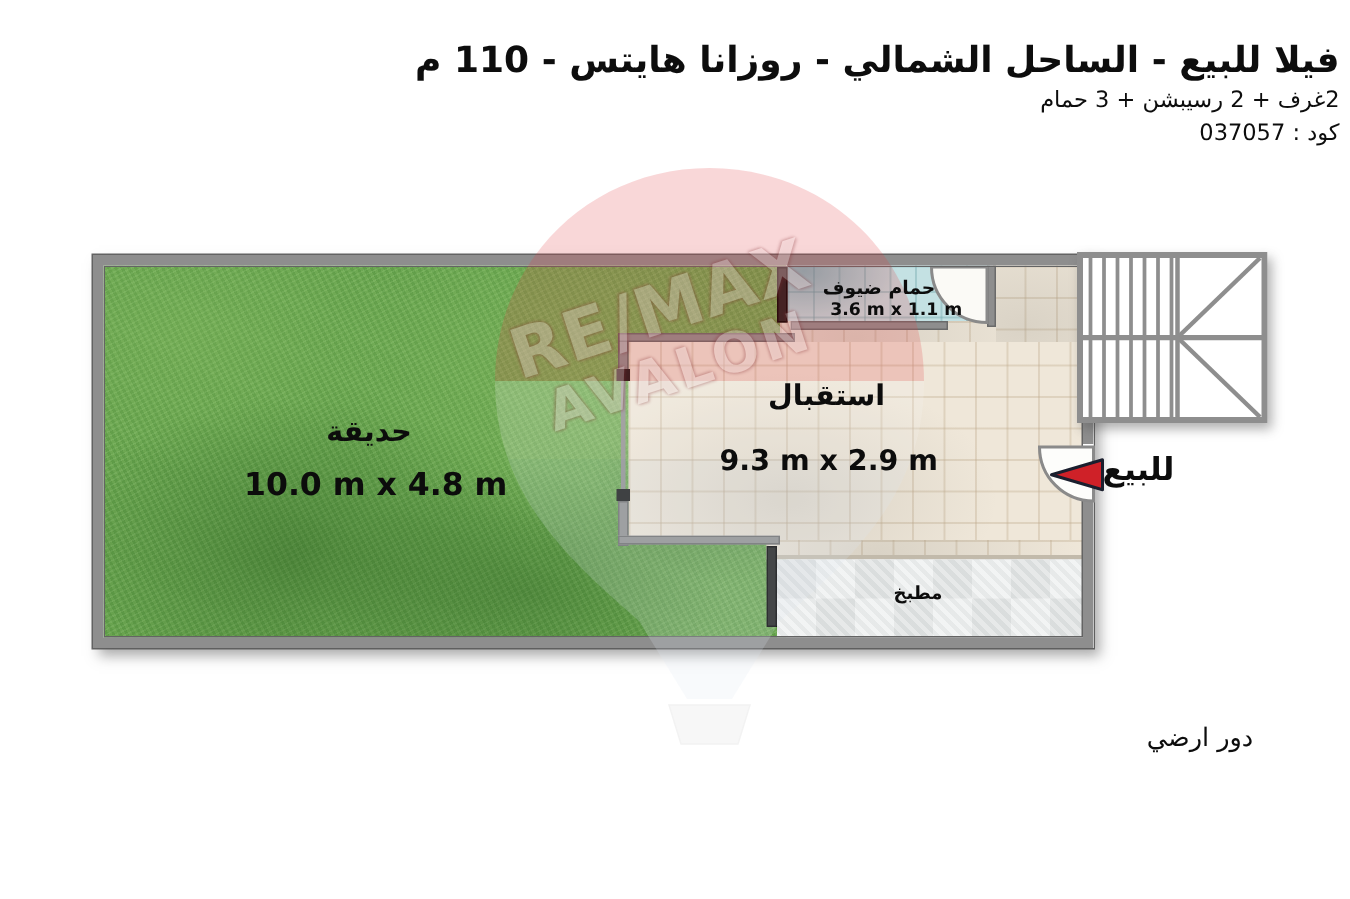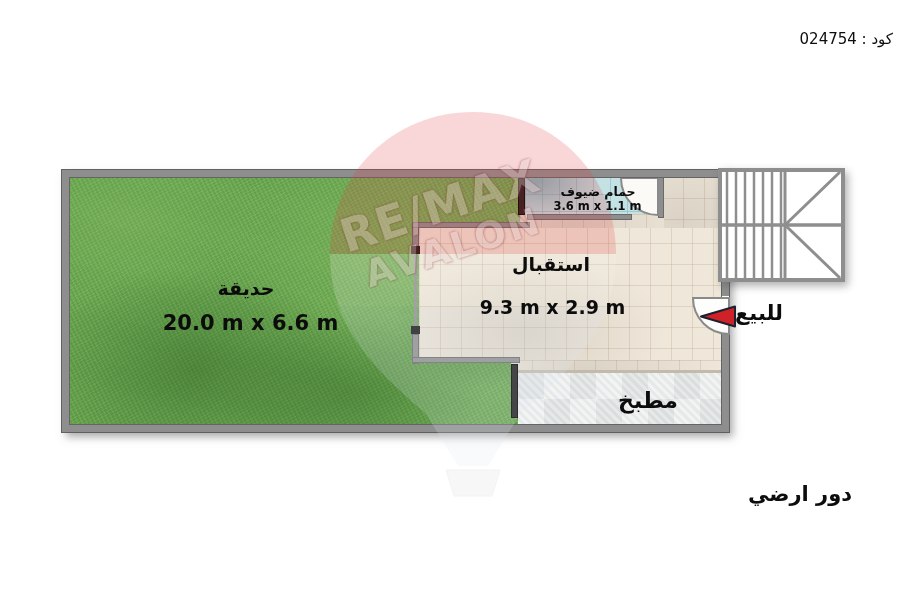--- a/index.html
+++ b/index.html
@@ -74,27 +74,29 @@
     background-size:auto,52px 52px;
   }
   .wall{background:#8e8e8e;box-shadow:inset 0 0 0 1px #6a6a6a;}
   .jamb{background:#171717;}
   .bar-black{background:#1d1d1d;box-shadow:inset 0 0 0 1px #000;}
   .thin-line{background:#8e8e8e;}
 
   .room-label{position:absolute;z-index:5;text-align:center;font-weight:bold;color:#0c0c0c;}
 
   #floor-label{position:absolute;left:745px;top:482px;width:110px;text-align:center;
-    font-size:21px;font-weight:bold;z-index:6;}
+    font-size:17px;font-weight:normal;z-index:6;}
 </style>
 </head>
 <body>
 
 <div id="header">
-  <div class="code" dir="rtl">كود : 024754</div>
+  <div class="title" dir="rtl">فيلا للبيع - الساحل الشمالي - روزانا هايتس - 110 م</div>
+  <div class="subtitle" dir="rtl">2غرف + 2 رسيبشن + 3 حمام</div>
+  <div class="code" dir="rtl">كود : 037057</div>
 </div>
 
 <div id="watermark">
   <svg id="wm-balloon" width="330" height="400" viewBox="0 0 330 400">
     <defs>
       <clipPath id="bclip">
         <path d="M165,8 C 85,8 22,70 22,150 C 22,225 70,268 118,310 L 212,310 C 260,268 308,225 308,150 C 308,70 245,8 165,8 Z"></path>
       </clipPath>
     </defs>
     <g clip-path="url(#bclip)">
@@ -157,28 +159,28 @@
     <line x1="54" y1="3" x2="54" y2="111" stroke="#8e8e8e" stroke-width="2.5"></line>
     <line x1="63" y1="3" x2="63" y2="111" stroke="#8e8e8e" stroke-width="2.5"></line>
     <line x1="67" y1="2" x2="67" y2="112" stroke="#8e8e8e" stroke-width="3"></line>
     <line x1="2" y1="57" x2="125" y2="57" stroke="#8e8e8e" stroke-width="3.5"></line>
     <line x1="67" y1="57" x2="122" y2="4" stroke="#8e8e8e" stroke-width="3"></line>
     <line x1="67" y1="57" x2="122" y2="110" stroke="#8e8e8e" stroke-width="3"></line>
   </svg>
 </div>
 
 <div class="room-label" style="left:181px;top:277px;width:130px;font-size:19px;" dir="rtl">حديقة</div>
-<div class="room-label" style="left:148px;top:311px;width:205px;font-size:21px;">20.0 m x 6.6 m</div>
+<div class="room-label" style="left:148px;top:311px;width:205px;font-size:21px;">10.0 m x 4.8 m</div>
 
 <div class="room-label" style="left:491px;top:253px;width:120px;font-size:19px;" dir="rtl">استقبال</div>
 <div class="room-label" style="left:470px;top:296px;width:165px;font-size:19px;">9.3 m x 2.9 m</div>
 
-<div class="room-label" style="left:548px;top:184px;width:100px;font-size:12.5px;" dir="rtl">حمام ضيوف</div>
+<div class="room-label" style="left:536px;top:184px;width:100px;font-size:12.5px;" dir="rtl">حمام ضيوف</div>
 <div class="room-label" style="left:550px;top:199px;width:95px;font-size:11.5px;">3.6 m x 1.1 m</div>
 
-<div class="room-label" style="left:608px;top:388px;width:80px;font-size:22px;" dir="rtl">مطبخ</div>
+<div class="room-label" style="left:572px;top:388px;width:80px;font-size:12px;" dir="rtl">مطبخ</div>
 
 <svg class="abs" style="left:699px;top:305px;z-index:6;" width="38" height="23" viewBox="0 0 38 23">
   <polygon points="36,1.5 2,11.5 36,21.5" fill="#cf2128" stroke="#1b1f2e" stroke-width="2" stroke-linejoin="round"></polygon>
 </svg>
 <div class="room-label" style="left:735px;top:301px;width:70px;font-size:21px;text-align:left;" dir="rtl">للبيع</div>
 
 <div id="floor-label" dir="rtl">دور ارضي</div>
 
 </body></html>

